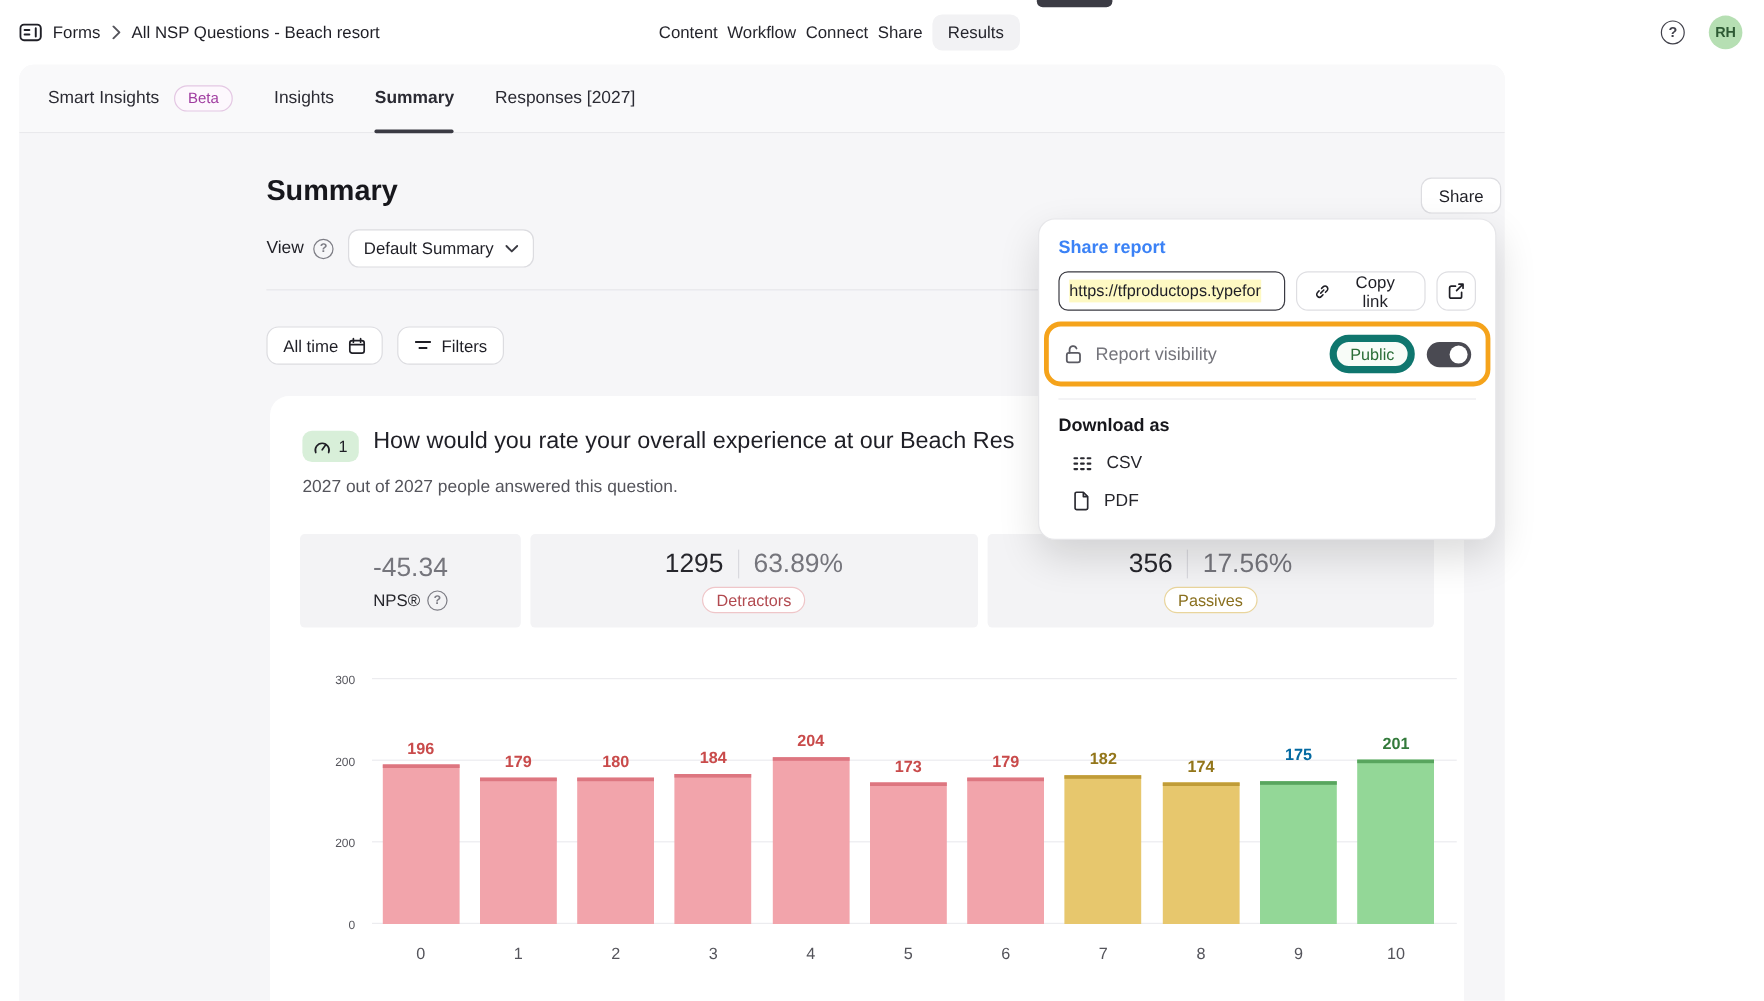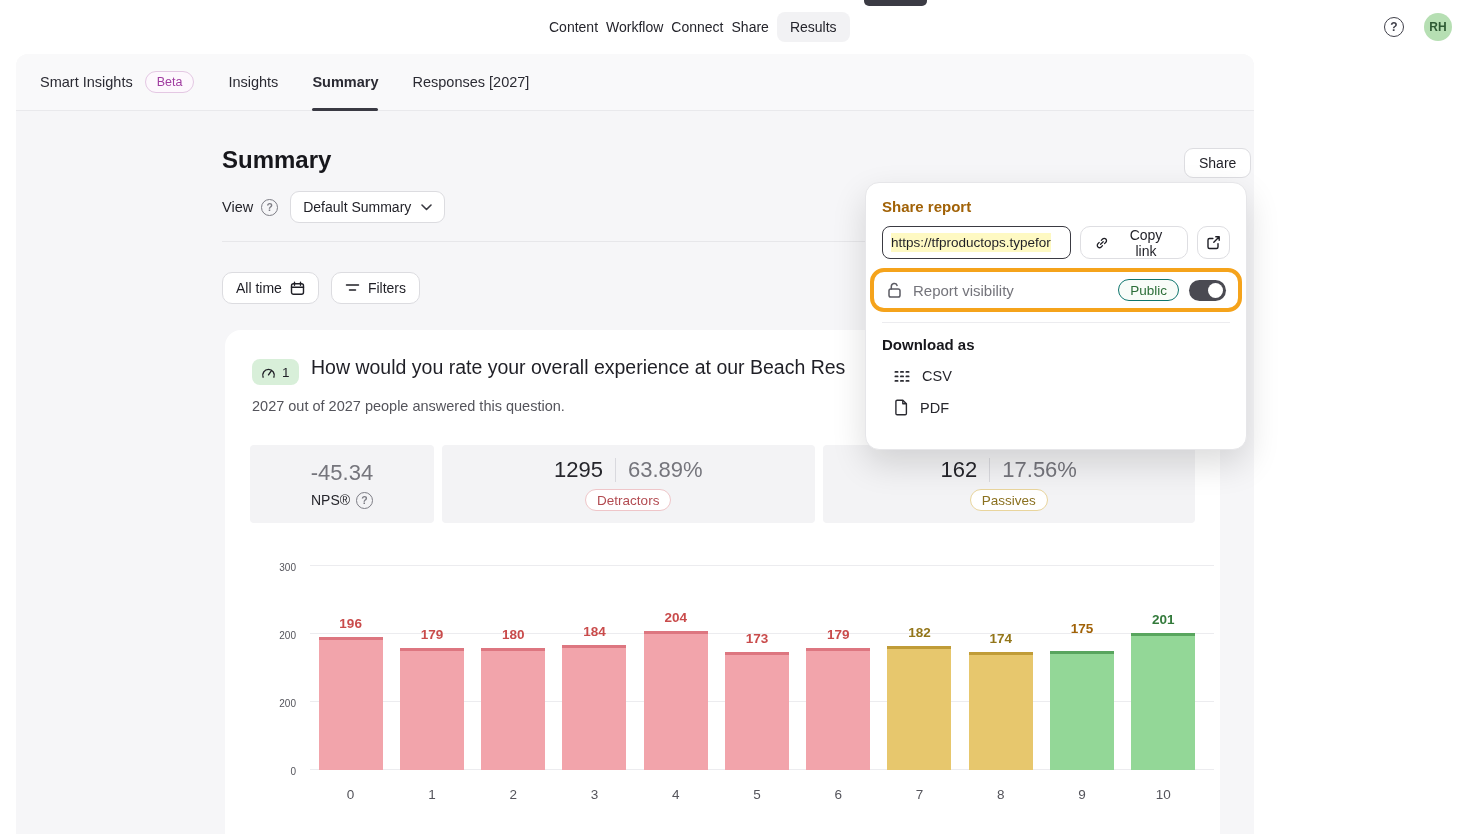--- a/index.html
+++ b/index.html
@@ -71,46 +71,61 @@
   .gridline { position:absolute; left:0; right:-10px; height:1px; background:#ececef; }
   .chart-bars { position:absolute; left:0; top:0; width:100%; height:204px; display:flex; }
   .slot { flex:1; position:relative; height:204px; }
   .bar { position:absolute; bottom:0; left:50%; transform:translateX(-50%); width:64px; border-top:3px solid; }
   .bar-value { position:absolute; left:50%; transform:translateX(-50%); font-size:13.5px; font-weight:700; white-space:nowrap; }
   .bar-cat { position:absolute; left:50%; transform:translateX(-50%); bottom:-32px; font-size:13.5px; color:#54545b; }
 
   
   .popup { position:absolute; left:865px; top:182px; width:382px; height:268px; background:#fff; border:1px solid #e6e6e9;
     border-radius:14px; box-shadow:0 14px 34px rgba(0,0,0,.14); z-index:20; padding:15px 16px; }
-  .popup-title { font-size:15px; font-weight:700; color:#a16207; }
+  .popup-title { font-size:15px; font-weight:700; color:#3b82f6; }
   .url-row { display:flex; align-items:center; gap:9px; margin-top:11px; }
   .url-input { width:191px; height:33px; border:1.6px solid #3a3a42; border-radius:8px; background:#fff; padding:0 8px;
     display:flex; align-items:center; overflow:hidden; white-space:nowrap; font-size:13.5px; color:#1f1f26; }
   .url-selected { background:#fef9c3; padding:2px 0; }
   .copy-btn { height:33px; border:1px solid #dedee2; border-radius:10px; background:#fff; padding:0 13px;
     display:flex; align-items:center; gap:8px; font-size:14px; color:#1f1f26; }
   .ext-btn { width:33px; height:33px; border:1px solid #dedee2; border-radius:10px; background:#fff;
     display:flex; align-items:center; justify-content:center; }
   .visibility-row { margin:9px -12px 0 -12px; border:4px solid #f5a31b; border-radius:14px; padding:7px 12px;
     display:flex; align-items:center; }
   .vis-label { margin-left:10px; font-size:15px; color:#74747b; }
   .vis-right { margin-left:auto; display:flex; align-items:center; gap:10px; }
-  .public-pill { border:1px solid #0f766e; color:#2c6e38; background:#f8fcf8; border-radius:999px; padding:2.5px 11px; font-size:13.5px; }
+  .public-pill { border:6px solid #0f766e; color:#2c6e38; background:#f8fcf8; border-radius:999px; padding:2.5px 11px; font-size:13.5px; }
   .toggle { width:37px; height:21px; background:#4a4a52; border-radius:999px; position:relative; }
   .toggle .knob { position:absolute; right:3px; top:3px; width:15px; height:15px; border-radius:50%; background:#fff; }
   .popup-divider { height:1px; background:#ececef; margin-top:10px; }
   .download-label { margin-top:13px; font-size:15px; font-weight:700; color:#17171c; }
   .dl-item { margin-top:15px; padding-left:12px; display:flex; align-items:center; gap:11px; font-size:14.5px; color:#26262c; cursor:pointer; }
 
   svg { display:block; }
 </style>
 </head>
 <body>
 
 <div class="topbar">
+  <div class="breadcrumb">
+    <span>
+      <svg width="19" height="16" viewBox="0 0 19 16">
+          <rect x="1" y="1.5" width="17" height="13" rx="3" fill="none" stroke="#1f1f26" stroke-width="1.6"></rect>
+          <path d="M4.5 6 h4 M4.5 9.8 h4 M13.8 4.5 v7" stroke="#1f1f26" stroke-width="1.6" stroke-linecap="round" fill="none"></path>
+        </svg>
+    </span>
+    <span class="crumb-app">Forms</span>
+    <span class="crumb-sep">
+      <svg width="8" height="12" viewBox="0 0 8 12">
+          <path d="M1.5 1 L6.5 6 L1.5 11" fill="none" stroke="#54545b" stroke-width="1.6" stroke-linecap="round" stroke-linejoin="round"></path>
+        </svg>
+    </span>
+    <span class="crumb-title">All NSP Questions - Beach resort</span>
+  </div>
 
   <div class="centernav">
     <span class="nav-link">Content</span>
     <span class="nav-link">Workflow</span>
     <span class="nav-link">Connect</span>
     <span class="nav-link">Share</span>
     <span class="nav-link pill">Results</span>
   </div>
   <div class="results-indicator"></div>
 
@@ -190,21 +205,21 @@
       <div class="stat-box stat-group">
         <div class="count-row">
           <span class="count">1295</span>
           <span class="vdiv"></span>
           <span class="pct">63.89%</span>
         </div>
         <span class="group-pill" style="color: rgb(178, 74, 80); border-color: rgb(239, 198, 201);">Detractors</span>
       </div>
       <div class="stat-box stat-group">
         <div class="count-row">
-          <span class="count">162</span>
+          <span class="count">356</span>
           <span class="vdiv"></span>
           <span class="pct">17.56%</span>
         </div>
         <span class="group-pill" style="color: rgb(138, 112, 31); border-color: rgb(233, 213, 157);">Passives</span>
       </div>
     </div>
 
     <div class="chart-y-labels">
         <div class="ytick" style="bottom: -7px;">0</div>
         <div class="ytick" style="bottom: 61px;">200</div>
@@ -258,21 +273,21 @@
             <div class="bar-value" style="bottom: 129.76px; color: rgb(147, 118, 26);">182</div>
             <div class="bar" style="height: 123.76px; background: rgb(231, 199, 109); border-top-color: rgb(192, 156, 56);"></div>
             <div class="bar-cat">7</div>
           </div>
           <div class="slot">
             <div class="bar-value" style="bottom: 124.32px; color: rgb(147, 118, 26);">174</div>
             <div class="bar" style="height: 118.32px; background: rgb(231, 199, 109); border-top-color: rgb(192, 156, 56);"></div>
             <div class="bar-cat">8</div>
           </div>
           <div class="slot">
-            <div class="bar-value" style="bottom: 134px; color: #a16207;">175</div>
+            <div class="bar-value" style="bottom: 134px; color: #0369a1;">175</div>
             <div class="bar" style="height: 119px; background: rgb(147, 215, 151); border-top-color: rgb(88, 165, 94);"></div>
             <div class="bar-cat">9</div>
           </div>
           <div class="slot">
             <div class="bar-value" style="bottom: 142.68px; color: rgb(51, 122, 59);">201</div>
             <div class="bar" style="height: 136.68px; background: rgb(147, 215, 151); border-top-color: rgb(88, 165, 94);"></div>
             <div class="bar-cat">10</div>
           </div>
         </div>
     </div>

